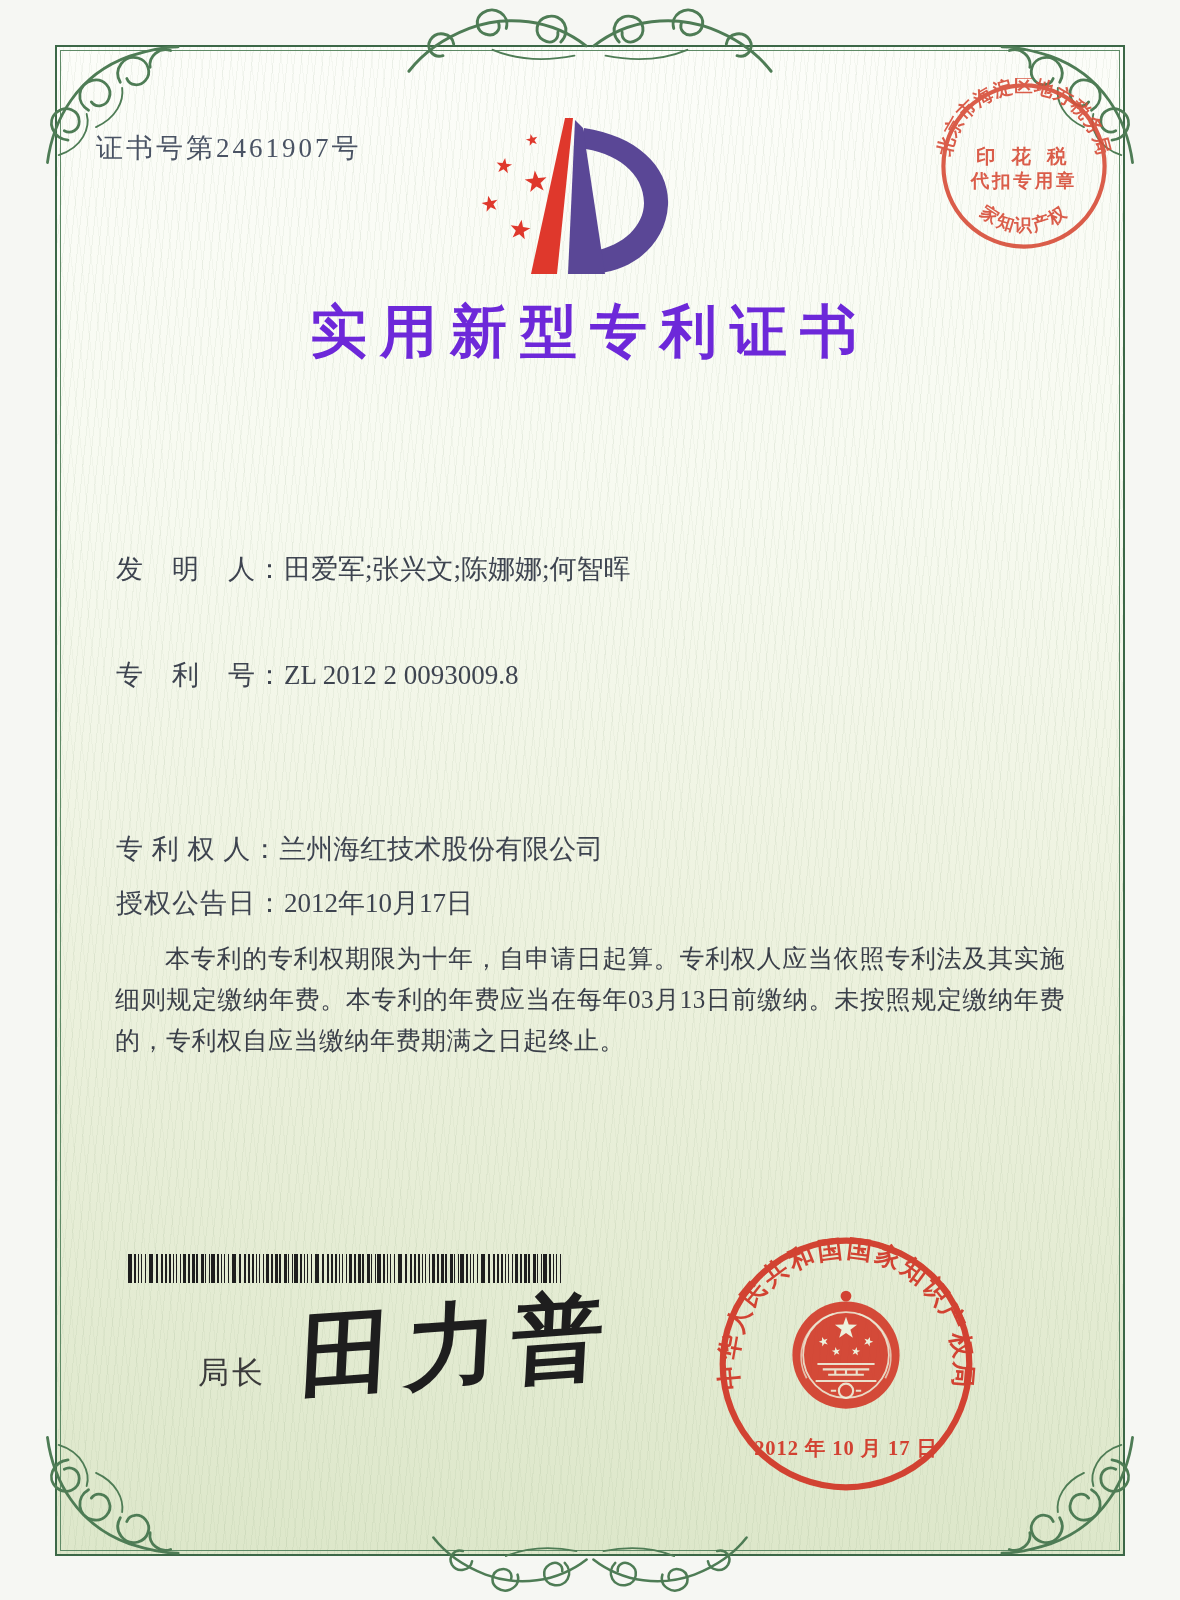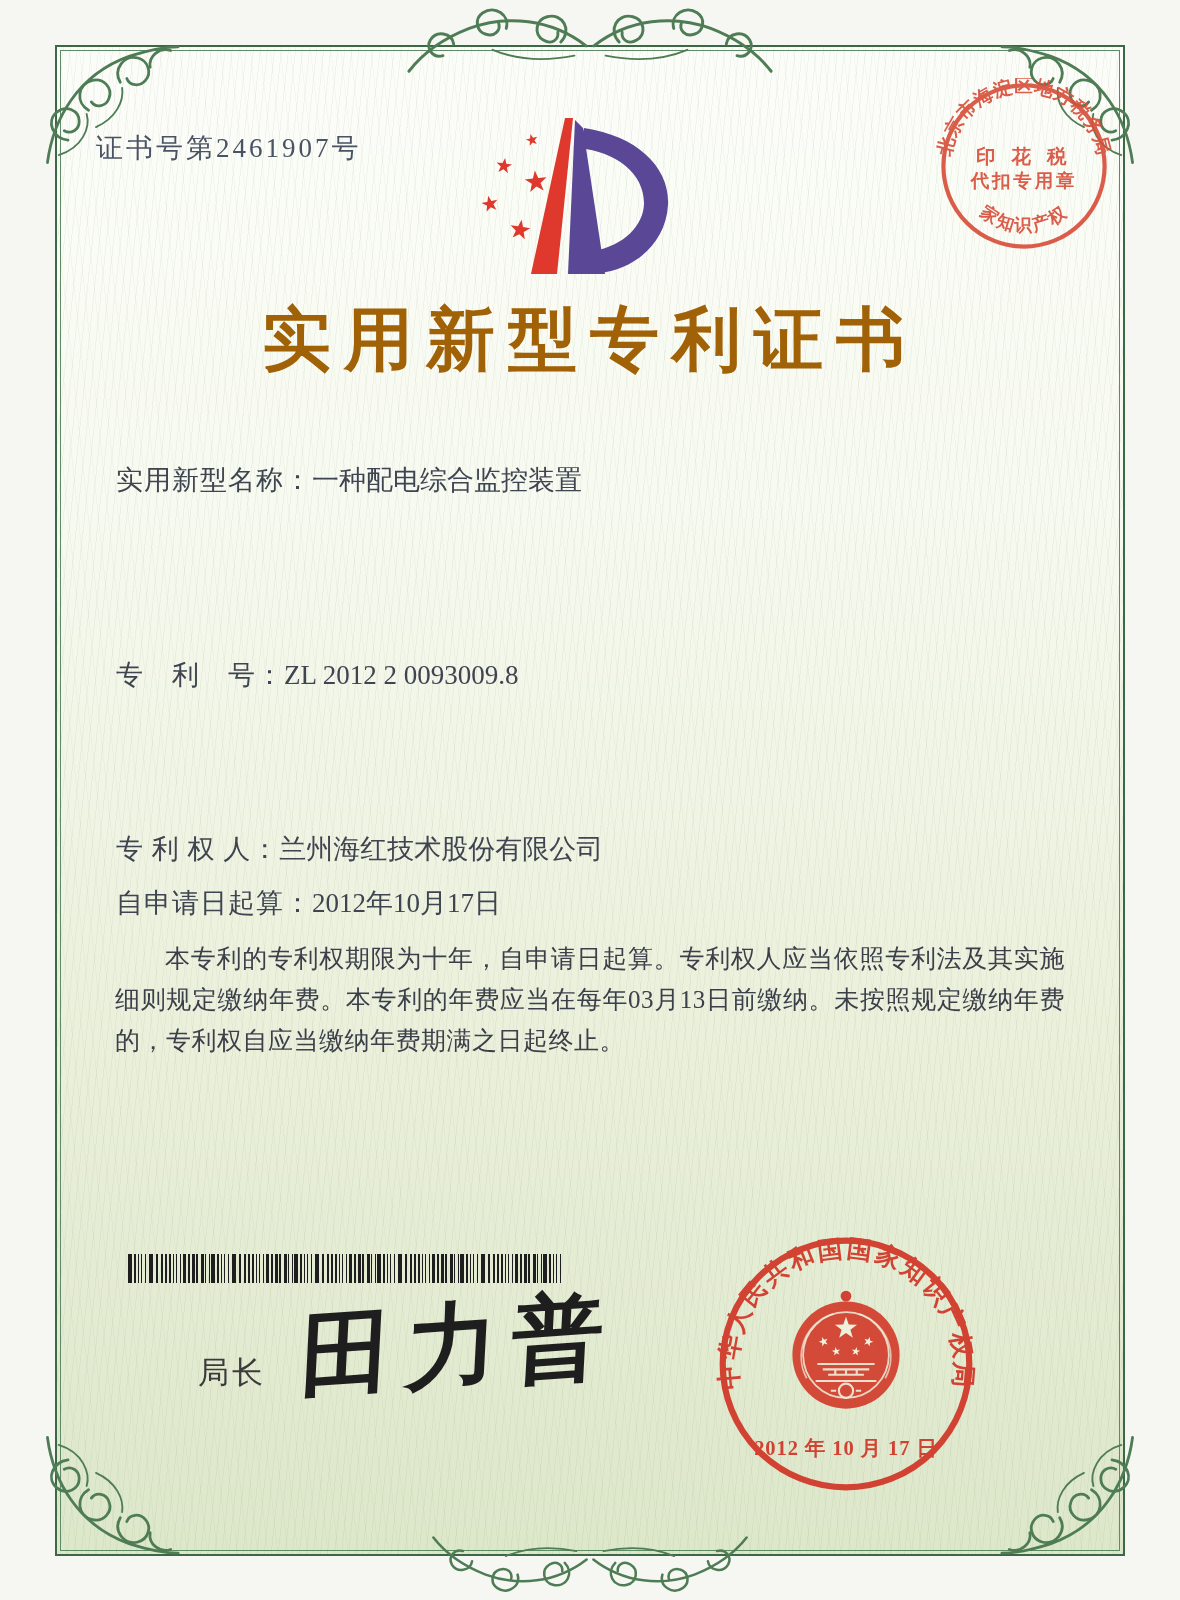--- a/index.html
+++ b/index.html
@@ -32,21 +32,21 @@
 
   .certno{position:absolute;left:96px;top:130px;font-size:27px;color:#47506160;color:#4a5364;letter-spacing:3px;}
 
   .logo{position:absolute;left:452px;top:112px;}
 
   .stamp-tax{position:absolute;left:936px;top:78px;opacity:.92;}
   .stamp-sipo{position:absolute;left:712px;top:1230px;opacity:.95;}
 
   .title{
     position:absolute;left:0;right:0;top:294px;text-align:center;
-    font-size:69px;font-weight:700;color:#a16207;letter-spacing:13px;margin:0;
+    font-size:57px;font-weight:700;color:#6d28d9;letter-spacing:13px;margin:0;
   }
 
   .frow{position:absolute;left:116px;font-size:27px;color:#3e4450;white-space:nowrap;}
   .frow .lab{letter-spacing:1px;}
   .f0{top:462px;} .f1{top:551px;} .f2{top:633px;margin-top:24px;} .f3{top:717px;} .f4{top:831px;} .f5{top:885px;}
 
   .body-text{position:absolute;left:115px;width:950px;top:938px;}
   .body-text p{
     margin:0 0 7px 0;font-size:25px;line-height:41px;color:#3a3f49;
     text-indent:2em;text-align:justify;letter-spacing:.5px;
@@ -148,24 +148,24 @@
     </text>
     <text x="95" y="92" font-size="21" fill="#d8503c" text-anchor="middle" letter-spacing="6" font-weight="bold">印 花 税</text>
     <text x="95" y="118" font-size="20" fill="#d8503c" text-anchor="middle" letter-spacing="3" font-weight="bold">代扣专用章</text>
     <text font-size="19" fill="#d8503c" letter-spacing="2" font-weight="bold">
       <textPath href="#taxBot" startOffset="50%" text-anchor="middle">国家知识产权局</textPath>
     </text>
   </svg>
 
   <h1 class="title">实用新型专利证书</h1>
 
-  <div class="frow f0"><span class="lab">实用新型名称：</span><span class="val">一种配电综合监控装置</span></div>
+  <div class="frow f1"><span class="lab">发　明　人：</span><span class="val">田爱军;张兴文;陈娜娜;何智晖</span></div>
   <div class="frow f2"><span class="lab">专　利　号：</span><span class="val">ZL 2012 2 0093009.8</span></div>
   <div class="frow f4"><span class="lab">专 利 权 人：</span><span class="val">兰州海红技术股份有限公司</span></div>
-  <div class="frow f5"><span class="lab">自申请日起算：</span><span class="val">2012年10月17日</span></div>
+  <div class="frow f5"><span class="lab">授权公告日：</span><span class="val">2012年10月17日</span></div>
 
   <div class="body-text">
     <p>本专利的专利权期限为十年，自申请日起算。专利权人应当依照专利法及其实施细则规定缴纳年费。本专利的年费应当在每年03月13日前缴纳。未按照规定缴纳年费的，专利权自应当缴纳年费期满之日起终止。</p>
   </div>
 
   <div class="barcode"><span style="width:4px;margin-right:2px"></span><span style="width:2px;margin-right:2px"></span><span style="width:1px;margin-right:2px"></span><span style="width:1px;margin-right:3px"></span><span style="width:1px;margin-right:3px"></span><span style="width:4px;margin-right:3px"></span><span style="width:2px;margin-right:3px"></span><span style="width:2px;margin-right:2px"></span><span style="width:2px;margin-right:2px"></span><span style="width:2px;margin-right:2px"></span><span style="width:1px;margin-right:2px"></span><span style="width:1px;margin-right:3px"></span><span style="width:1px;margin-right:2px"></span><span style="width:3px;margin-right:2px"></span><span style="width:2px;margin-right:2px"></span><span style="width:3px;margin-right:1px"></span><span style="width:2px;margin-right:3px"></span><span style="width:3px;margin-right:1px"></span><span style="width:1px;margin-right:3px"></span><span style="width:1px;margin-right:1px"></span><span style="width:4px;margin-right:2px"></span><span style="width:2px;margin-right:2px"></span><span style="width:1px;margin-right:2px"></span><span style="width:1px;margin-right:3px"></span><span style="width:1px;margin-right:3px"></span><span style="width:4px;margin-right:3px"></span><span style="width:2px;margin-right:3px"></span><span style="width:2px;margin-right:2px"></span><span style="width:2px;margin-right:2px"></span><span style="width:2px;margin-right:2px"></span><span style="width:1px;margin-right:2px"></span><span style="width:1px;margin-right:3px"></span><span style="width:1px;margin-right:2px"></span><span style="width:3px;margin-right:2px"></span><span style="width:2px;margin-right:2px"></span><span style="width:3px;margin-right:1px"></span><span style="width:2px;margin-right:3px"></span><span style="width:3px;margin-right:1px"></span><span style="width:1px;margin-right:3px"></span><span style="width:1px;margin-right:1px"></span><span style="width:4px;margin-right:2px"></span><span style="width:2px;margin-right:2px"></span><span style="width:1px;margin-right:2px"></span><span style="width:1px;margin-right:3px"></span><span style="width:1px;margin-right:3px"></span><span style="width:4px;margin-right:3px"></span><span style="width:2px;margin-right:3px"></span><span style="width:2px;margin-right:2px"></span><span style="width:2px;margin-right:2px"></span><span style="width:2px;margin-right:2px"></span><span style="width:1px;margin-right:2px"></span><span style="width:1px;margin-right:3px"></span><span style="width:1px;margin-right:2px"></span><span style="width:3px;margin-right:2px"></span><span style="width:2px;margin-right:2px"></span><span style="width:3px;margin-right:1px"></span><span style="width:2px;margin-right:3px"></span><span style="width:3px;margin-right:1px"></span><span style="width:1px;margin-right:3px"></span><span style="width:1px;margin-right:1px"></span><span style="width:4px;margin-right:2px"></span><span style="width:2px;margin-right:2px"></span><span style="width:1px;margin-right:2px"></span><span style="width:1px;margin-right:3px"></span><span style="width:1px;margin-right:3px"></span><span style="width:4px;margin-right:3px"></span><span style="width:2px;margin-right:3px"></span><span style="width:2px;margin-right:2px"></span><span style="width:2px;margin-right:2px"></span><span style="width:2px;margin-right:2px"></span><span style="width:1px;margin-right:2px"></span><span style="width:1px;margin-right:3px"></span><span style="width:1px;margin-right:2px"></span><span style="width:3px;margin-right:2px"></span><span style="width:2px;margin-right:2px"></span><span style="width:3px;margin-right:1px"></span><span style="width:2px;margin-right:3px"></span><span style="width:3px;margin-right:1px"></span><span style="width:1px;margin-right:3px"></span><span style="width:1px;margin-right:1px"></span><span style="width:4px;margin-right:2px"></span><span style="width:2px;margin-right:2px"></span><span style="width:1px;margin-right:2px"></span><span style="width:1px;margin-right:3px"></span><span style="width:1px;margin-right:3px"></span><span style="width:4px;margin-right:3px"></span><span style="width:2px;margin-right:3px"></span><span style="width:2px;margin-right:2px"></span><span style="width:2px;margin-right:2px"></span><span style="width:2px;margin-right:2px"></span><span style="width:1px;margin-right:2px"></span><span style="width:1px;margin-right:3px"></span><span style="width:1px;margin-right:2px"></span><span style="width:3px;margin-right:2px"></span><span style="width:2px;margin-right:2px"></span><span style="width:3px;margin-right:1px"></span><span style="width:2px;margin-right:3px"></span><span style="width:3px;margin-right:1px"></span><span style="width:1px;margin-right:3px"></span><span style="width:1px;margin-right:1px"></span><span style="width:4px;margin-right:2px"></span><span style="width:2px;margin-right:2px"></span><span style="width:1px;margin-right:2px"></span><span style="width:1px;margin-right:3px"></span><span style="width:1px;margin-right:3px"></span></div>
 
   <div class="sig-title">局长</div>
   <div class="sig-name">田力普</div>
 

